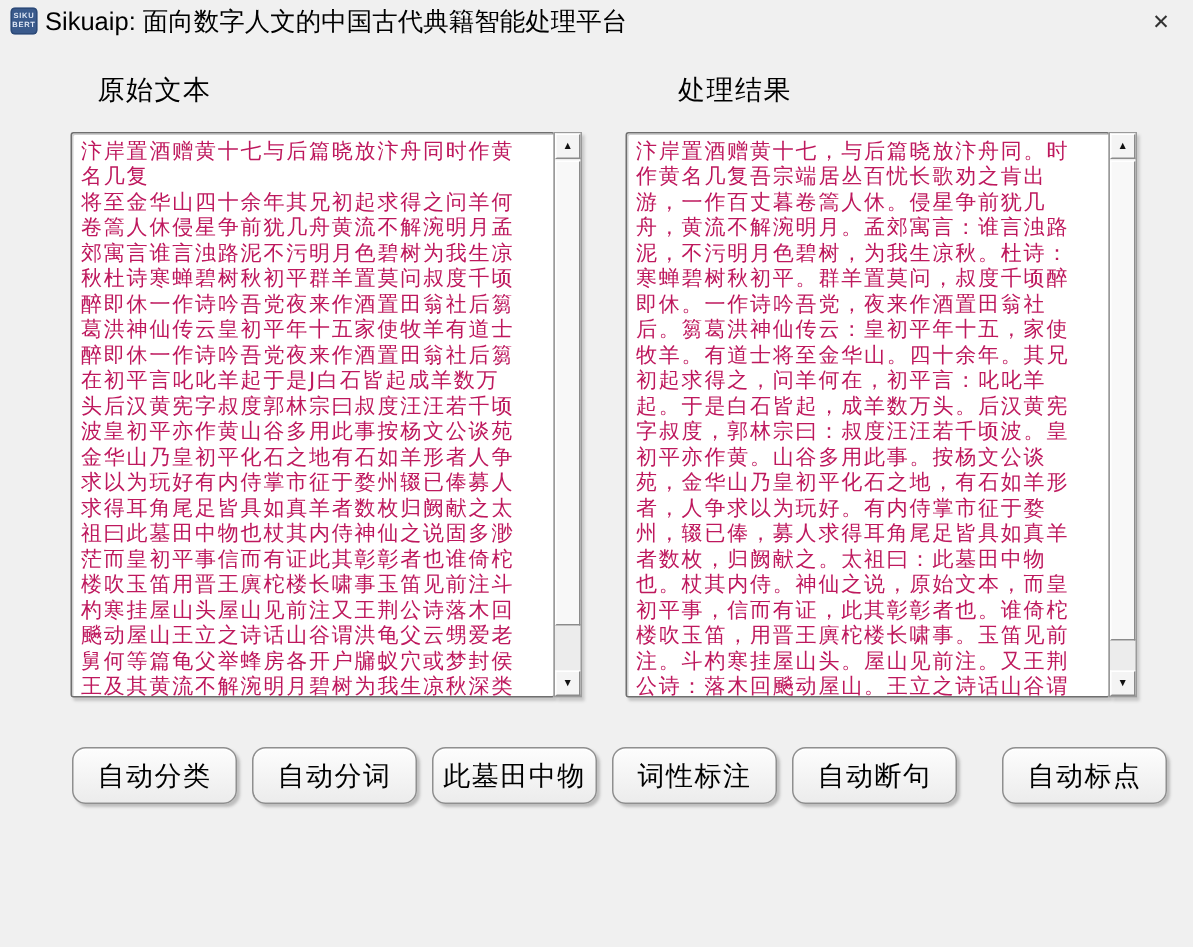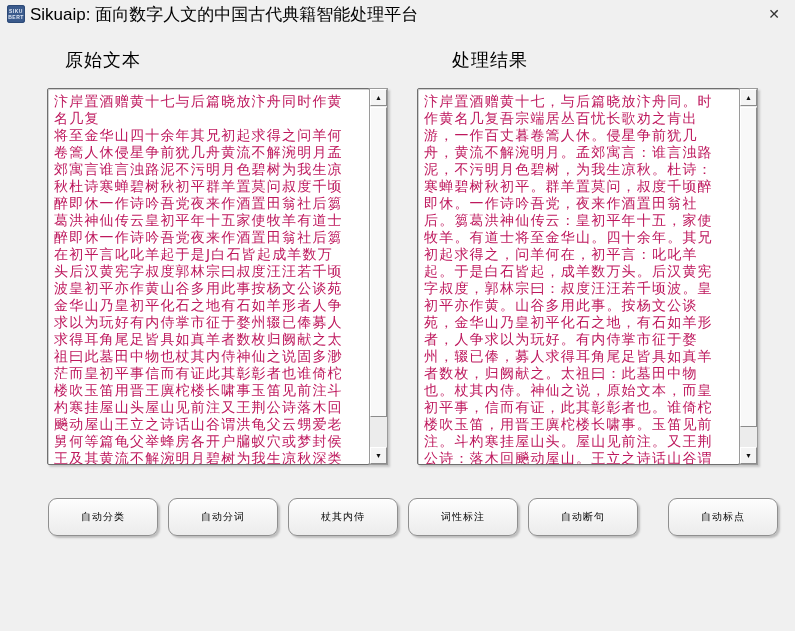--- a/index.html
+++ b/index.html
@@ -80,21 +80,21 @@
   .sb-left .sb-thumb{height:310px;}
   .sb-right .sb-thumb{height:320px;}
   
   .action-btn{
     position:absolute;top:498px;width:110px;height:38px;
     border-radius:9px;
     background:linear-gradient(#fdfdfd,#ececec);
     border:1px solid #8f8f8f;
     box-shadow:inset 0 1px 0 #ffffff, 2px 2px 2px #bdbdbd;
     font-family:"DejaVu Sans","Liberation Sans",sans-serif;
-    font-size:10px;color:#000;letter-spacing:1px;
+    font-size:18px;color:#000;letter-spacing:1px;
     display:flex;align-items:center;justify-content:center;
     cursor:pointer;box-sizing:border-box;
   }
   .btn-1{left:48px;} .btn-2{left:168px;} .btn-3{left:288px;}
   .btn-4{left:408px;} .btn-5{left:528px;} .btn-6{left:648px;margin-left:20px;}
 </style>
 </head>
 <body>
 
 <div class="titlebar">
@@ -176,16 +176,16 @@
     <span class="sb-arrow">▲</span>
   </div>
   <div class="sb-thumb"></div>
   <div class="sb-btn sb-down">
     <span class="sb-arrow">▼</span>
   </div>
 </div>
 
 <button class="action-btn btn-1">自动分类</button>
 <button class="action-btn btn-2">自动分词</button>
-<button class="action-btn btn-3">杖其内侍</button>
+<button class="action-btn btn-3">此墓田中物</button>
 <button class="action-btn btn-4">词性标注</button>
 <button class="action-btn btn-5">自动断句</button>
 <button class="action-btn btn-6">自动标点</button>
 
 </body></html>

